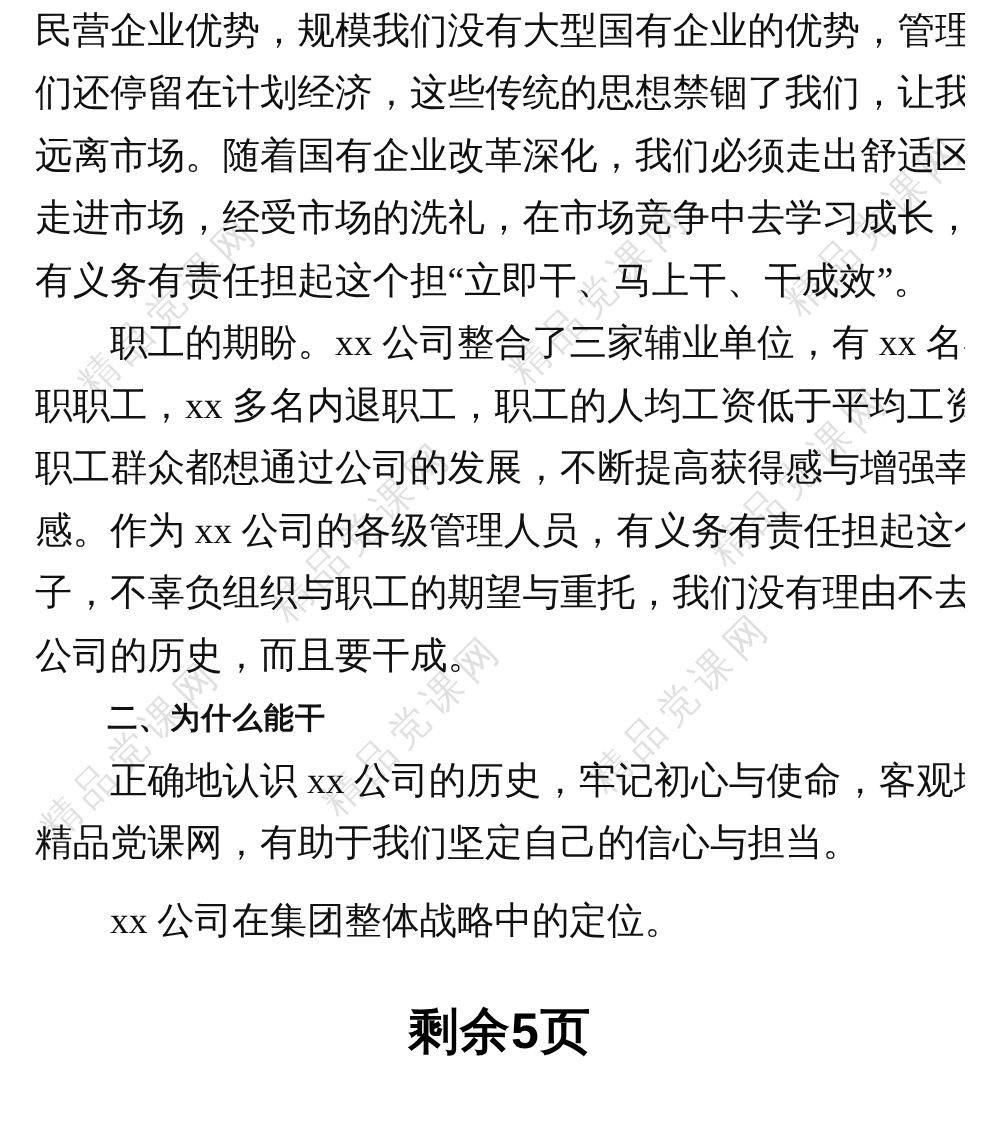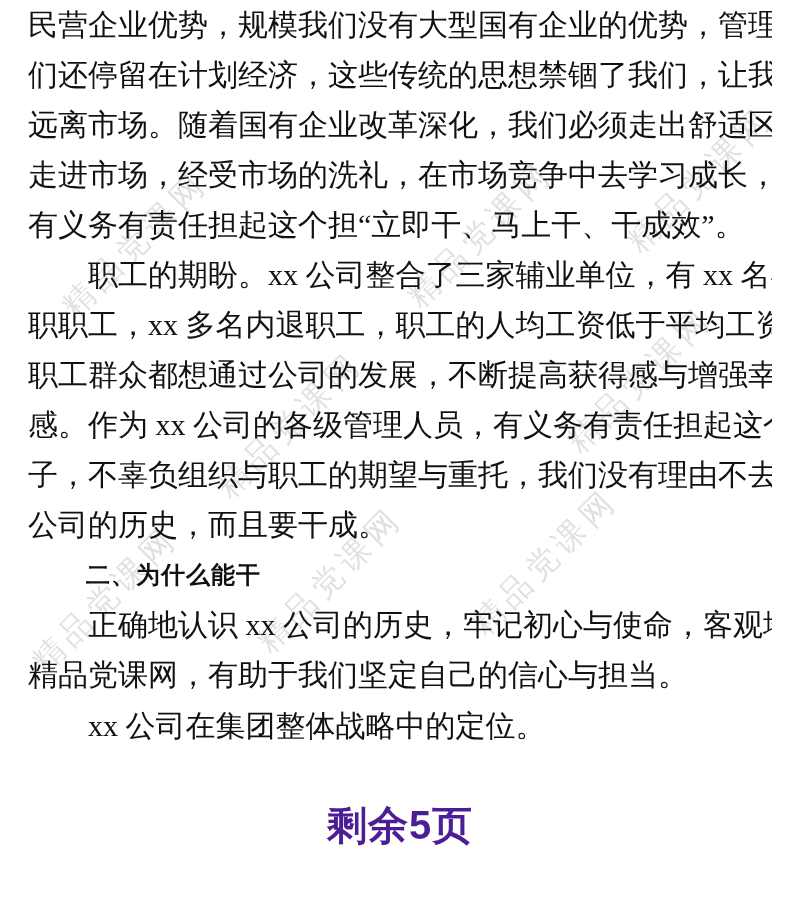--- a/index.html
+++ b/index.html
@@ -28,21 +28,21 @@
     text-justify:inter-ideograph;
     overflow:hidden;white-space:nowrap;
   }
   .line.last{text-align-last:left;}
   .line.indent{text-indent:60px;}
   .heading{
     font-family:"Liberation Sans","DejaVu Sans",sans-serif;
     font-weight:bold;font-size:24px;line-height:50px;height:50px;
     padding-left:58px;letter-spacing:1px;
   }
-  .para-last{margin-top:1px;}
+  .para-last{margin-top:12px;}
   .footer{
     position:absolute;left:0;top:795px;width:800px;height:60px;
     display:flex;justify-content:center;align-items:center;gap:58px;
     font-family:"Liberation Sans","DejaVu Sans",sans-serif;
     font-weight:bold;font-size:40px;line-height:60px;
     z-index:1;letter-spacing:1px;
   }
 </style>
 </head>
 <body>
@@ -83,17 +83,17 @@
     <div class="para">
       <div class="line indent">正确地认识 xx 公司的历史，牢记初心与使命，客观地评</div>
       <div class="line last">精品党课网，有助于我们坚定自己的信心与担当。</div>
     </div>
 
     <div class="para para-last">
       <div class="line last indent">xx 公司在集团整体战略中的定位。</div>
     </div>
   </div>
 
-  <div class="footer" style="color: #4c1d95;">
+  <div class="footer" style="color: #000000;">
     <span>剩余5页</span>
   </div>
 
 </div>
 
 </body></html>

